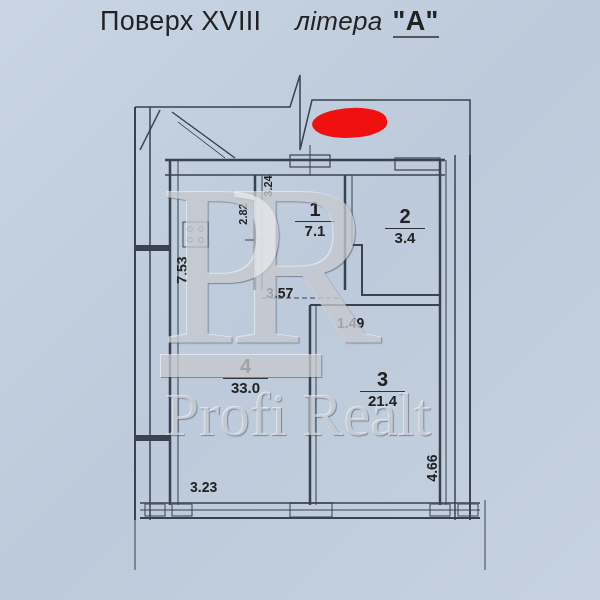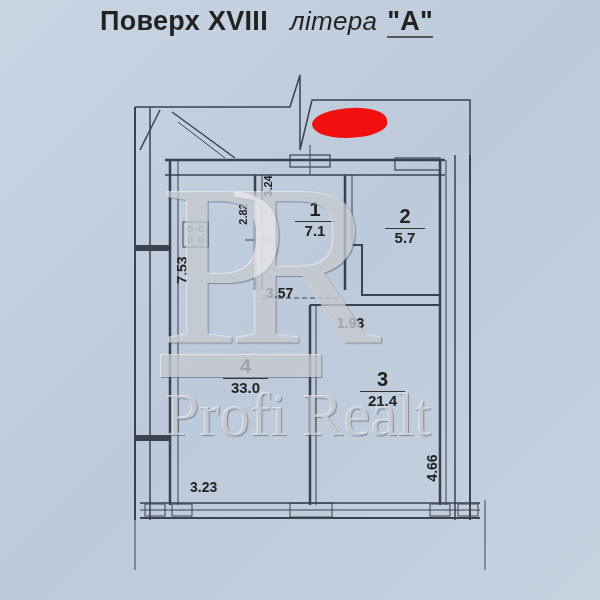--- a/index.html
+++ b/index.html
@@ -1,20 +1,20 @@
 <!DOCTYPE html>
 <html><head>
 <meta charset="utf-8">
 <style>
   html,body{margin:0;padding:0;}
   body{width:600px;height:600px;overflow:hidden;background:#c3d0de;position:relative;font-family:"Liberation Sans",sans-serif;}
   .paper{position:absolute;inset:0;background:linear-gradient(135deg,#c9d5e3 0%,#bccadb 50%,#c6d2e0 100%);}
   .title{position:absolute;top:6px;left:100px;font-size:27px;color:#222;letter-spacing:0.3px;white-space:nowrap;}
-  .title .t1{font-weight:bold;margin-top:32px;}
-  .title .t2{font-style:italic;margin-left:22px;font-size:26px;}
+  .title .t1{font-weight:normal;margin-top:32px;}
+  .title .t2{font-style:italic;margin-left:34px;font-size:26px;}
   .title .t3{font-weight:bold;margin-left:10px;border-bottom:2px solid #555;}
   svg.plan{position:absolute;left:0;top:0;}
   .lbl{position:absolute;color:#222;font-weight:bold;text-align:center;}
   .roomnum{font-size:20px;}
   .roomarea{font-size:15px;border-top:1.5px solid #333;padding-top:0;}
   .dim{position:absolute;font-size:14px;font-weight:bold;color:#222;}
   .vert{transform:rotate(-90deg);transform-origin:center;}
   .wm{position:absolute;font-family:"Liberation Serif",serif;color:rgba(255,255,255,0.55);text-shadow:1px 1px 1px rgba(60,70,90,0.5);}
   .redmark{position:absolute;left:312px;top:108px;width:75px;height:30px;background:#f01010;border-radius:45% 55% 40% 60%;transform:rotate(-6deg);}
 </style>
@@ -87,33 +87,33 @@
 </svg>
 
 <div class="redmark"></div>
 
 <div class="lbl" style="left:295px;top:198px;width:40px;">
   <div class="roomnum">1</div>
   <div class="roomarea">7.1</div>
 </div>
 <div class="lbl" style="left:385px;top:205px;width:40px;">
   <div class="roomnum">2</div>
-  <div class="roomarea">5.7</div>
+  <div class="roomarea">3.4</div>
 </div>
 <div class="lbl" style="left:360px;top:368px;width:45px;">
   <div class="roomnum">3</div>
   <div class="roomarea">21.4</div>
 </div>
 <div class="lbl" style="left:223px;top:355px;width:45px;">
   <div class="roomnum">4</div>
   <div class="roomarea">33.0</div>
 </div>
 
 <div class="dim vert" style="left:168px;top:262px;">7.53</div>
 <div class="dim vert" style="left:232px;top:208px;font-size:11px;">2.82</div>
 <div class="dim vert" style="left:257px;top:180px;font-size:11px;">3.24</div>
 <div class="dim" style="left:266px;top:285px;">3.57</div>
-<div class="dim" style="left:337px;top:315px;">1.93</div>
+<div class="dim" style="left:337px;top:315px;">1.49</div>
 <div class="dim" style="left:190px;top:479px;text-align:right;">3.23</div>
 <div class="dim vert" style="left:418px;top:460px;">4.66</div>
 
 <div class="wm" style="left:160px;top:150px;font-size:230px;line-height:1;letter-spacing:-60px;text-decoration:underline;">PR</div>
 <div class="wm" style="left:165px;top:380px;font-size:61px;">Profi Realt</div>
 
 </body></html>

